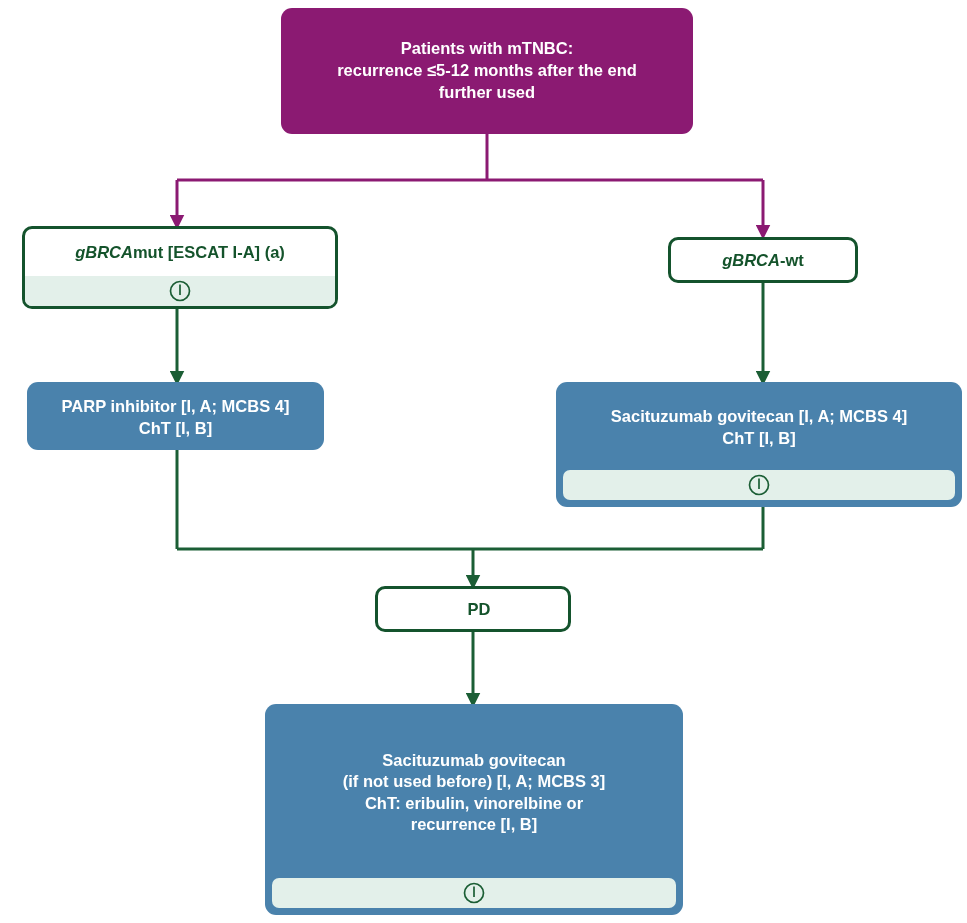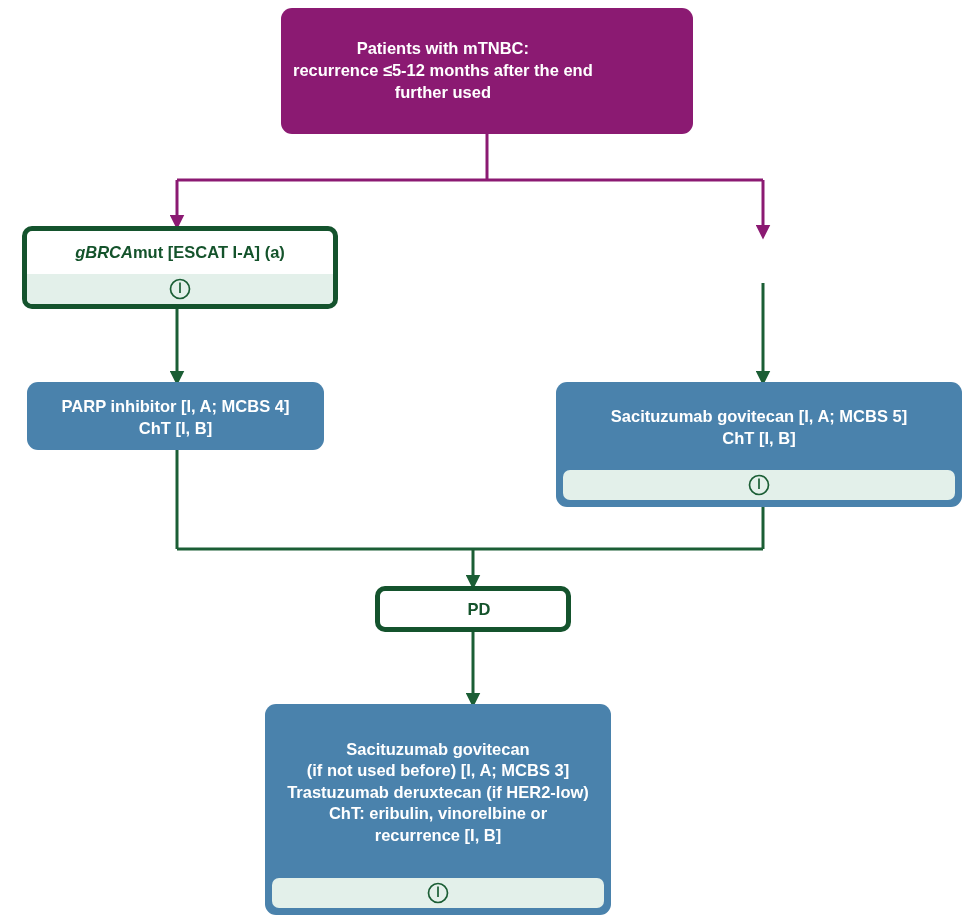--- a/index.html
+++ b/index.html
@@ -25,26 +25,27 @@
   .node-purple {
     background: #8B1A72;
     border-radius: 11px;
     color: #ffffff;
     font-weight: bold;
     font-size: 16.5px;
     line-height: 1.33;
     text-align: center;
     display: flex;
     align-items: center;
+    justify-content: center;
     padding: 6px 12px;
   }
   
   .node-green {
     background: #ffffff;
-    border: 5px solid #14532d;
+    border: 3px solid #14532d;
     border-radius: 10px;
     color: #14532b;
     font-weight: bold;
     font-size: 16.5px;
     text-align: center;
     display: flex;
     flex-direction: column;
     overflow: hidden;
   }
   .node-green .title-area {
@@ -149,57 +150,61 @@
       <span><span class="gene-italic">gBRCA</span><span>mut [ESCAT I-A] (a)</span></span>
     </div>
     <div class="info-band">
       <svg class="info-icon" width="24" height="24" viewBox="0 0 24 24" xmlns="http://www.w3.org/2000/svg">
         <circle cx="12" cy="12" r="9.5" fill="none" stroke="#1B5E35" stroke-width="1.7"></circle>
         <line x1="12" y1="5.5" x2="12" y2="16" stroke="#1B5E35" stroke-width="1.7"></line>
       </svg>
     </div>
   </div>
 
+  <div class="node node-green" style="left:668px; top:237px; width:190px; height:46px;">
+    <div class="title-area">
+      <span><span class="gene-italic">gBRCA</span><span>-wt</span></span>
+    </div>
+  </div>
 
   <div class="node node-blue" style="left:27px; top:382px; width:297px; height:68px;">
     <div class="title-area">
       <div>
         <div>PARP inhibitor [I, A; MCBS 4]</div>
         <div>ChT [I, B]</div>
       </div>
     </div>
   </div>
 
   <div class="node node-blue" style="left:556px; top:382px; width:406px; height:125px;">
     <div class="title-area">
       <div>
-        <div>Sacituzumab govitecan [I, A; MCBS 5]</div>
+        <div>Sacituzumab govitecan [I, A; MCBS 4]</div>
         <div>ChT [I, B]</div>
       </div>
     </div>
     <div class="info-band">
       <svg class="info-icon" width="24" height="24" viewBox="0 0 24 24" xmlns="http://www.w3.org/2000/svg">
         <circle cx="12" cy="12" r="9.5" fill="none" stroke="#1B5E35" stroke-width="1.7"></circle>
         <line x1="12" y1="5.5" x2="12" y2="16" stroke="#1B5E35" stroke-width="1.7"></line>
       </svg>
     </div>
   </div>
 
   <div class="node node-green" style="left:375px; top:586px; width:196px; height:46px;padding-left:12px;">
     <div class="title-area">
       <span>PD</span>
     </div>
   </div>
 
-  <div class="node node-blue" style="left:265px; top:704px; width:346px; height:211px;">
+  <div class="node node-blue" style="left:265px; top:704px; width:418px; height:211px;">
     <div class="title-area">
       <div>
         <div>Sacituzumab govitecan</div>
         <div>(if not used before) [I, A; MCBS 3]</div>
-        <div>Trastuzumab deruxtecan (if HER2-low)</div>
         <div>ChT: eribulin, vinorelbine or</div>
         <div>recurrence [I, B]</div>
       </div>
     </div>
     <div class="info-band">
       <svg class="info-icon" width="24" height="24" viewBox="0 0 24 24" xmlns="http://www.w3.org/2000/svg">
         <circle cx="12" cy="12" r="9.5" fill="none" stroke="#1B5E35" stroke-width="1.7"></circle>
         <line x1="12" y1="5.5" x2="12" y2="16" stroke="#1B5E35" stroke-width="1.7"></line>
       </svg>
     </div>

